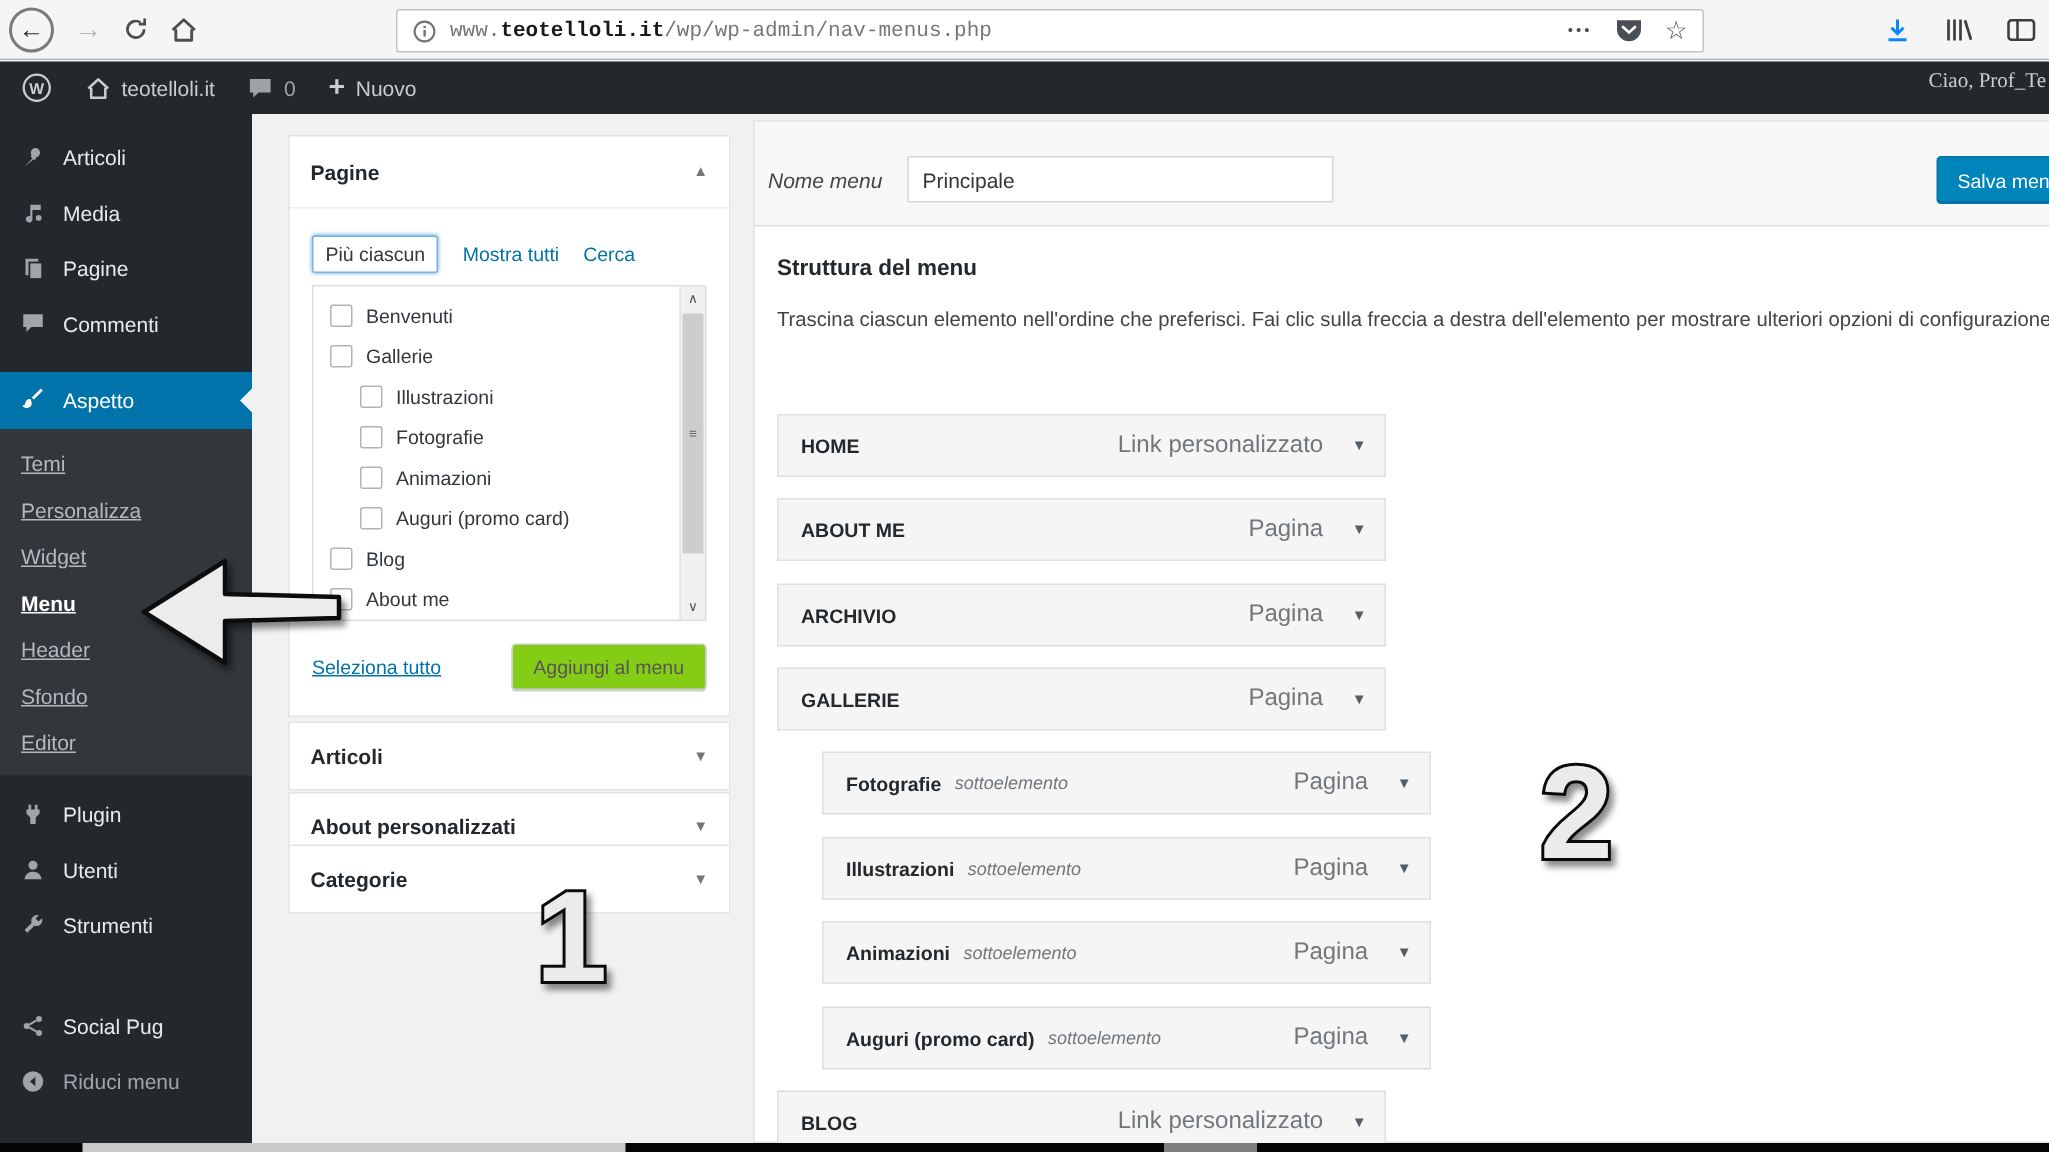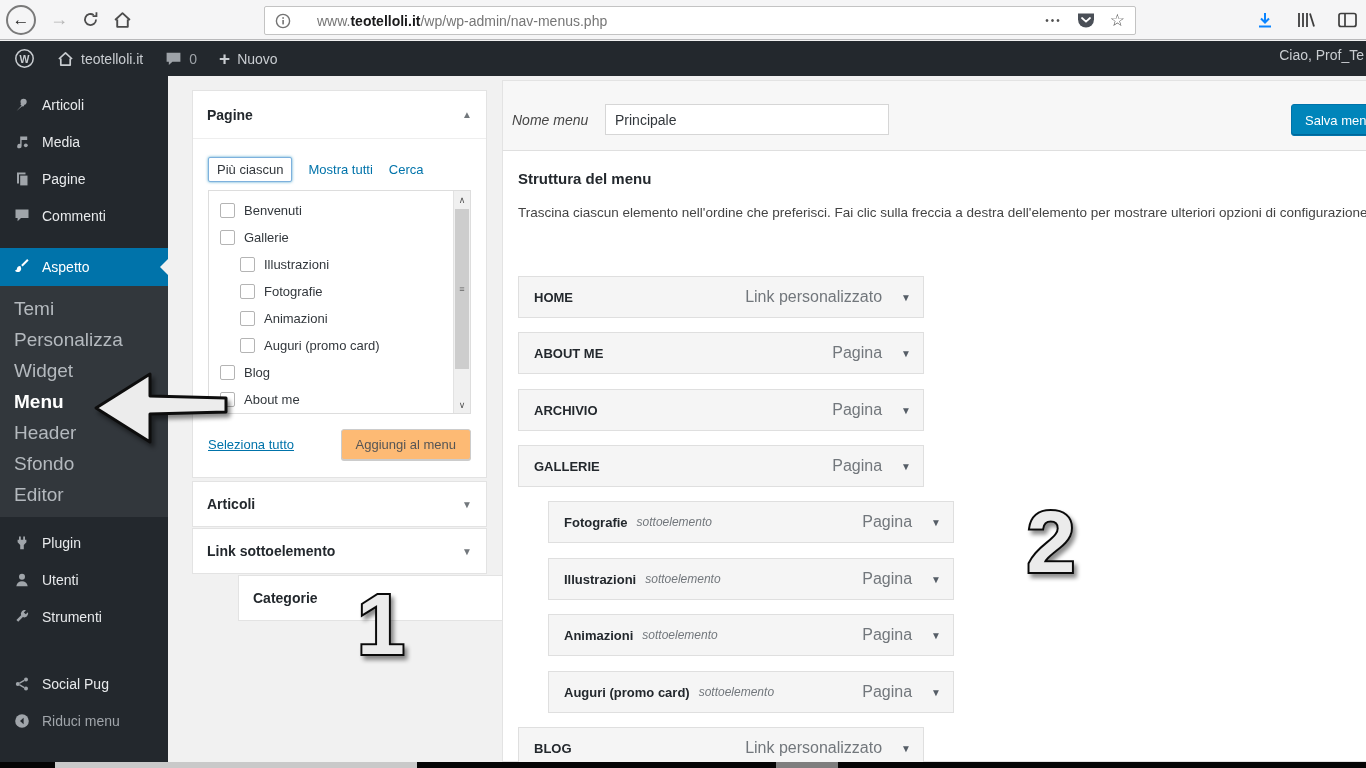--- a/index.html
+++ b/index.html
@@ -9,45 +9,45 @@
 
   
   .browser-bar { position:absolute; left:0; top:0; width:1366px; height:40px; background:#f5f5f6;
                  border-bottom:1px solid #b9b9bb; display:flex; align-items:center; }
   .nav-circle { width:30px; height:30px; border:2px solid #7a7a7a; border-radius:50%; display:flex;
                 align-items:center; justify-content:center; font-size:17px; color:#2b2b2b; margin-left:6px; }
   .nav-glyph { font-size:18px; margin-left:14px; color:#4d4d4d; }
   .nav-glyph.disabled { color:#b5b5b5; }
   .urlbar { position:absolute; left:264px; top:6px; width:872px; height:29px; background:#fff;
             border:1px solid #c3c3c3; border-radius:2px; display:flex; align-items:center; padding:0 10px; }
-  .url-text { font-size:14px; color:#767676; margin-left:26px; white-space:nowrap; }
+  .url-text { font-size:14px; color:#767676; margin-left:9px; white-space:nowrap;font-family:Liberation Mono, monospace; }
   .url-text b { color:#19191a; font-weight:bold; }
   .url-right { margin-left:auto; display:flex; align-items:center; gap:14px; }
   .dots { font-size:10px; letter-spacing:2px; color:#4f4f4f; }
   .star { font-size:17px; color:#4f4f4f; }
   .toolbar-right { position:absolute; right:8px; top:0; height:40px; display:flex; align-items:center; gap:20px; }
 
   
   .admin-bar { position:absolute; left:0; top:41px; width:1366px; height:35px; background:#23282d;
                display:flex; align-items:center; color:#c9cdd1; font-size:14px; }
   .ab-item { display:flex; align-items:center; gap:7px; margin-left:22px; }
   .ab-greeting { position:absolute; right:2px; top:0; height:28px; display:flex; align-items:center;
-                 color:#c9cdd1; font-size:14px; white-space:nowrap; }
+                 color:#c9cdd1; font-size:14px; white-space:nowrap;font-family:Liberation Serif, serif; }
 
   
   .sidebar { position:absolute; left:0; top:76px; width:168px; height:686px; background:#23282d; }
   .side-item { height:37px; display:flex; align-items:center; gap:11px; padding-left:13px;
                color:#e8eaec; font-size:14px; }
   .side-item .sicon { width:18px; display:flex; justify-content:center; }
   .side-item.active { background:#0073aa; color:#fff; position:relative; }
   .notch { position:absolute; right:0; top:50%; margin-top:-8px; width:0; height:0;
            border:8px solid transparent; border-right-color:#f1f1f1; }
   .side-spacer { height:14px; }
   .submenu { background:#32373c; padding:7px 0; }
-  .sub-item { height:31px; display:flex; align-items:center; padding-left:14px; color:#b4b9be; font-size:19px; }
+  .sub-item { height:31px; display:flex; align-items:center; padding-left:14px; color:#b4b9be; font-size:14px;text-decoration:underline; }
   .sub-item.current { color:#fff; font-weight:bold; }
 
   
   .metabox { position:absolute; left:192px; width:295px; background:#fff; border:1px solid #e3e3e3; }
   .mb-header { height:48px; display:flex; align-items:center; padding:0 14px; border-bottom:1px solid #eee; }
   .mb-title { font-size:14px; font-weight:bold; color:#23282d; }
   .mb-toggle { margin-left:auto; font-size:10px; color:#72777c; }
   .tabs-row { display:flex; align-items:center; margin:18px 15px 8px; }
   .tab-active { font-size:13px; color:#32373c; background:#fff; border:1px solid #7eb1dd;
                 box-shadow:0 0 3px rgba(30,140,190,.8); padding:4px 8px; border-radius:2px; }
@@ -57,21 +57,21 @@
   .cb-row { height:27px; display:flex; align-items:center; gap:9px; padding-left:11px; font-size:13px; color:#32373c; }
   .cb-row.indent { padding-left:31px; }
   .checkbox { width:15px; height:15px; border:1px solid #b4b4b4; background:#fff; border-radius:2px; flex:none; }
   .vscroll { position:absolute; right:0; top:0; bottom:0; width:17px; background:#f0f0f0; border-left:1px solid #e2e2e2; }
   .vs-btn { height:17px; display:flex; align-items:center; justify-content:center; font-size:9px; color:#505050; }
   .vs-btn.bottom { position:absolute; bottom:0; left:0; right:0; }
   .vs-thumb { position:absolute; left:1px; right:1px; top:18px; height:160px; background:#cdcdcd;
               display:flex; align-items:center; justify-content:center; font-size:9px; color:#666; }
   .select-row { display:flex; align-items:center; margin:15px 15px 16px; position:relative; height:31px; }
   .link { color:#0073aa; font-size:13px; text-decoration:underline; cursor:pointer; }
-  .btn-secondary { position:absolute; right:0; top:0; height:31px; padding:0 14px; background:#fdba74;
+  .btn-secondary { position:absolute; right:0; top:0; height:31px; padding:0 14px; background:#84cc16;
                    border:1px solid #cccccc; border-radius:3px; color:#555; font-size:13px;
                    display:flex; align-items:center; box-shadow:0 1px 0 #ccc; }
   .accordion { position:absolute; left:192px; width:295px; height:46px; background:#fff;
                border:1px solid #e3e3e3; display:flex; align-items:center; padding:0 14px; }
   .accordion .mb-toggle { font-size:10px; }
 
   
   .editor-card { position:absolute; left:502px; top:80px; width:880px; height:682px; background:#fff;
                  border:1px solid #e3e3e3; }
   .editor-header { position:absolute; left:502px; top:80px; width:880px; height:71px; background:#f7f7f7;
@@ -368,24 +368,24 @@
       <span class="link">Seleziona tutto</span>
       <span class="btn-secondary">Aggiungi al menu</span>
     </div>
   </div>
 
   <div class="accordion" style="top:481px;">
     <span class="mb-title">Articoli</span>
     <span class="mb-toggle">▼</span>
   </div>
   <div class="accordion" style="top:528px;">
-    <span class="mb-title">Link sottoelemento</span>
+    <span class="mb-title">About personalizzati</span>
     <span class="mb-toggle">▼</span>
   </div>
-  <div class="accordion" style="top:575px;margin-left:46px;">
+  <div class="accordion" style="top:563px;">
     <span class="mb-title">Categorie</span>
     <span class="mb-toggle">▼</span>
   </div>
 
   <div class="editor-card"></div>
   <div class="editor-header"></div>
   <span class="name-label">Nome menu</span>
   <input class="name-input" type="text" value="Principale" style="">
   <div class="btn-primary">
     <span>Salva menu</span>

